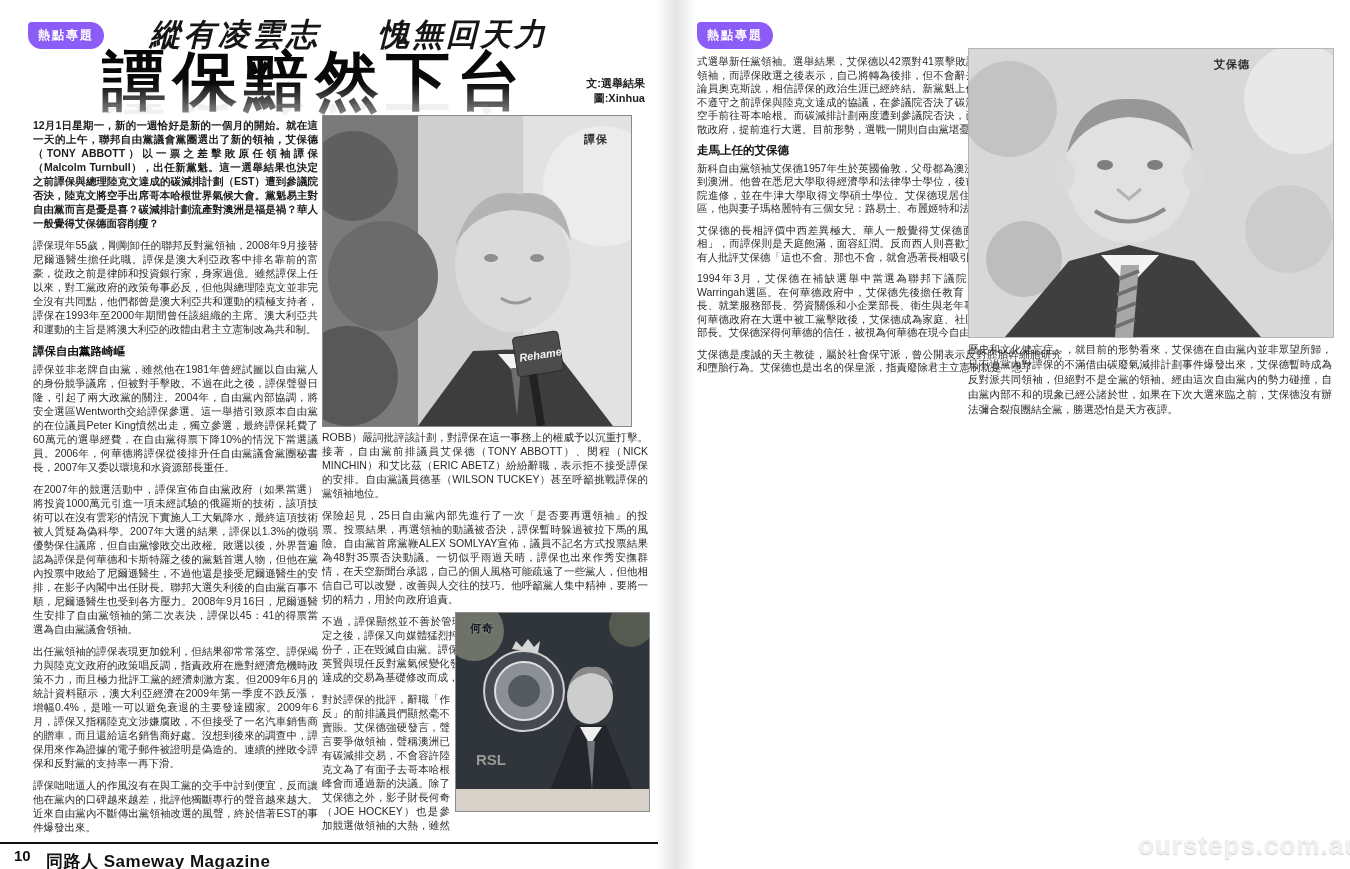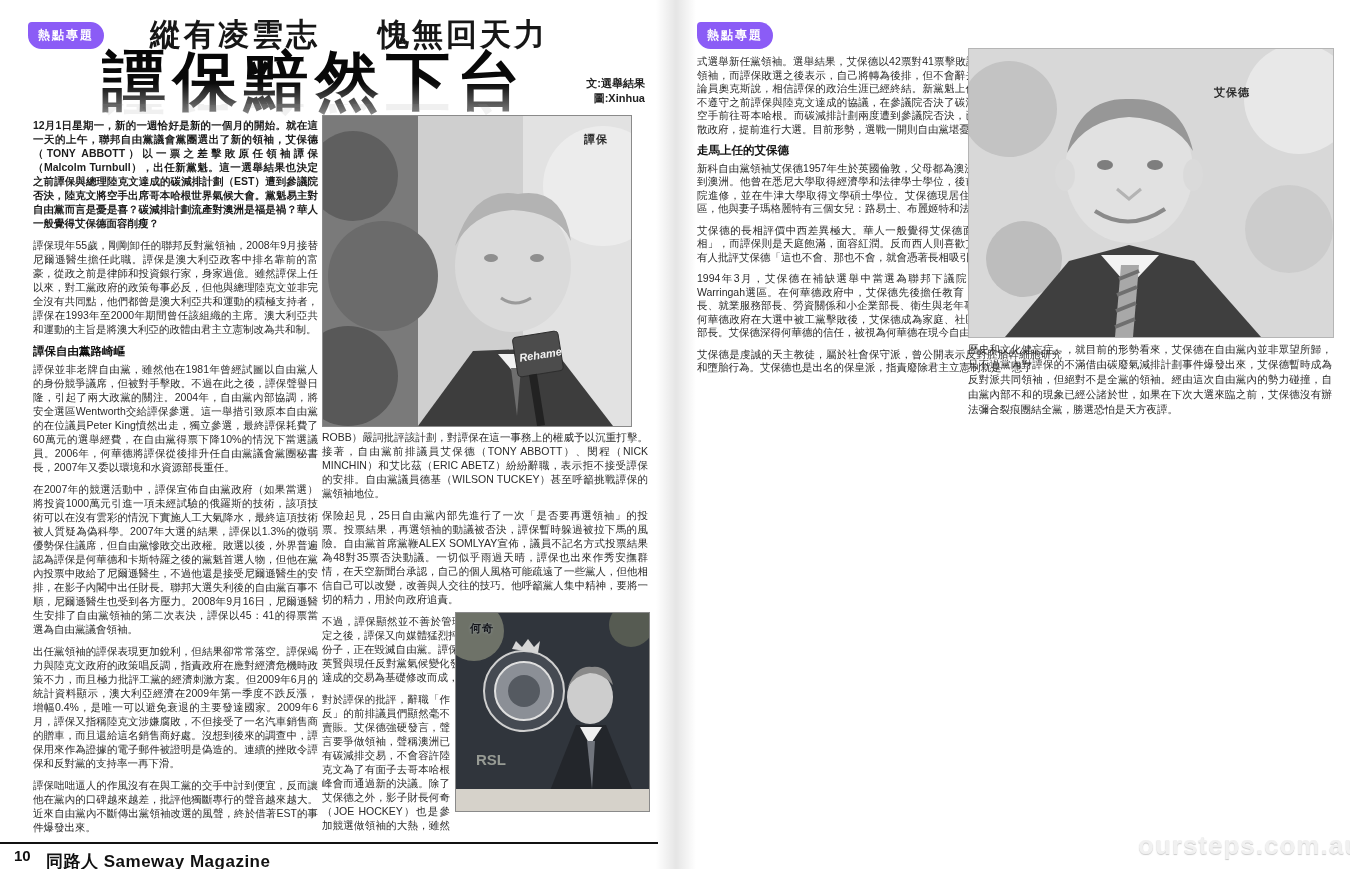--- a/index.html
+++ b/index.html
@@ -3,21 +3,21 @@
 <meta charset="utf-8">
 <style>
   html,body{margin:0;padding:0;background:#e8e8e8;}
   #spread{position:relative;width:1350px;height:869px;background:#ffffff;overflow:hidden;
           font-family:"Liberation Sans","DejaVu Sans",sans-serif;color:#2b2b2b;}
   .gutter{position:absolute;top:0;left:656px;width:40px;height:869px;
           background:linear-gradient(90deg,rgba(0,0,0,0),rgba(0,0,0,0.10) 50%,rgba(0,0,0,0));}
   .badge{position:absolute;background:#8b5cf6;color:#fff;font-weight:bold;font-size:12px;
          letter-spacing:2px;padding:5px 10px;border-radius:4px 14px 14px 14px;}
   .kicker{position:absolute;left:150px;top:14px;font-size:31px;font-weight:bold;color:#161616;
-          letter-spacing:3px;white-space:nowrap;}
+          letter-spacing:3px;white-space:nowrap;font-style:italic;}
   .kicker .gap{display:inline-block;width:58px;}
   .main-title{position:absolute;left:102px;top:38px;font-size:64px;font-weight:900;
           letter-spacing:7px;white-space:nowrap;color:#111;}
   @supports (-webkit-background-clip:text){
     .main-title{background:linear-gradient(180deg,#050505 0%,#0a0a0a 52%,#6f6f6f 82%,#b9b9b9 100%);
       -webkit-background-clip:text;background-clip:text;color:transparent;}
   }
   .title-reflection{position:absolute;left:102px;top:104px;font-size:64px;font-weight:900;
       letter-spacing:7px;white-space:nowrap;color:#999;transform:scaleY(-1);opacity:.14;
       height:22px;overflow:hidden;}
@@ -150,21 +150,21 @@
       <path d="M98,104 Q110,48 160,50 Q212,48 224,102 Q205,70 160,68 Q118,70 98,104 Z" fill="#979797"></path>
       <ellipse cx="136" cy="116" rx="8" ry="5" fill="#7e7e7e"></ellipse>
       <ellipse cx="186" cy="116" rx="8" ry="5" fill="#7e7e7e"></ellipse>
       <path d="M126,162 Q160,184 196,160" stroke="#8a8a8a" stroke-width="4" fill="none"></path>
       <path d="M148,140 L160,150 L172,140" stroke="#b3b3b3" stroke-width="3" fill="none"></path>
       <path d="M36,288 L100,212 L160,196 L225,212 L292,288 Z" fill="#3f3f3f"></path>
       <path d="M132,206 L160,238 L190,206 Z" fill="#f3f3f3"></path>
       <path d="M152,216 L170,216 L164,288 L146,288 Z" fill="#a8a8a8"></path>
       <path d="M150,230 L170,222 M148,246 L168,238 M147,262 L167,254 M146,278 L166,270" stroke="#6f6f6f" stroke-width="4"></path>
     </svg>
-    <div class="photo-label" style="left:245px;top:8px;margin-top:28px;">艾保德</div>
+    <div class="photo-label" style="left:245px;top:8px;">艾保德</div>
   </div>
 
   <div class="col" style="left:968px;top:342px;width:364px;height:76px;line-height:15px;">
     <p>歷史和文化健忘症」，就目前的形勢看來，艾保德在自由黨內並非眾望所歸，只不過黨內對譚保的不滿借由碳廢氣減排計劃事件爆發出來，艾保德暫時成為反對派共同領袖，但絕對不是全黨的領袖。經由這次自由黨內的勢力碰撞，自由黨內部不和的現象已經公諸於世，如果在下次大選來臨之前，艾保德沒有辦法彌合裂痕團結全黨，勝選恐怕是天方夜譚。</p>
   </div>
 
   <div class="watermark">oursteps.com.au</div>
 
 </div>
 

